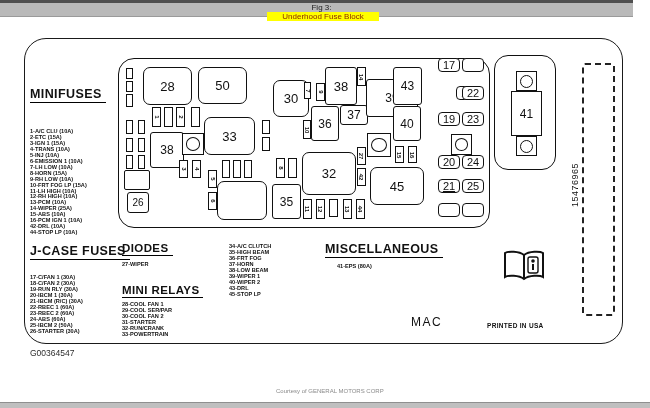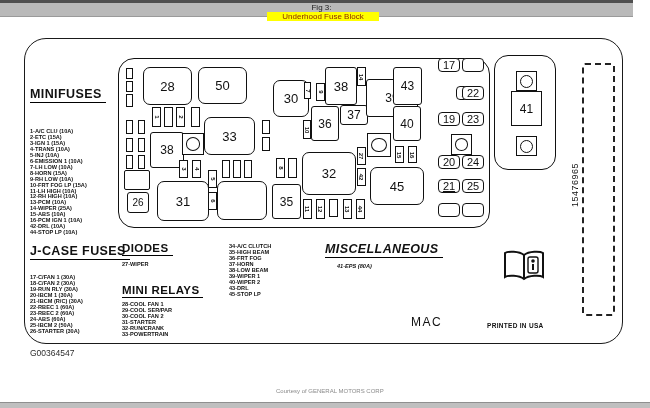--- a/index.html
+++ b/index.html
@@ -28,21 +28,21 @@
         display:flex;align-items:center;justify-content:center;}
   .bolt .hole{width:62%;height:58%;border:1.3px solid #111;border-radius:50%;}
   
   .mega{position:absolute;left:494px;top:55px;width:62px;height:115px;
         border:1.5px solid #111;border-radius:14px;box-sizing:border-box;}
   .mega-tab{position:absolute;left:21px;width:21px;height:20px;border:1.4px solid #111;
             background:#fff;box-sizing:border-box;display:flex;align-items:center;justify-content:center;}
   .mega-tab .hole{width:11px;height:11px;border:1.3px solid #111;border-radius:50%;}
   .mega-tab-top{top:15px;}
   .mega-tab-bot{top:80px;}
-  .mega-body{position:absolute;left:16px;top:35px;width:31px;height:35px;border:1.6px solid #111;
+  .mega-body{position:absolute;left:16px;top:35px;width:31px;height:45px;border:1.6px solid #111;
              background:#fff;box-sizing:border-box;display:flex;align-items:center;justify-content:center;
              font-size:12px;z-index:2;}
   
   .dashed-slot{position:absolute;left:582px;top:63px;width:33px;height:253px;
                border:2px dashed #222;border-radius:3px;box-sizing:border-box;}
   .part-number{position:absolute;left:539px;top:180px;width:72px;text-align:center;
                transform:rotate(-90deg);font-size:9px;letter-spacing:0.5px;color:#111;}
   .book-icon{position:absolute;left:502px;top:249px;}
   .mac{position:absolute;left:411px;top:315px;font-size:12px;letter-spacing:1.5px;}
   .printed{position:absolute;left:487px;top:322px;font-size:6.5px;font-weight:bold;letter-spacing:0.3px;}
@@ -50,21 +50,21 @@
   .legend{position:absolute;}
   .lg-head{display:inline-block;font-weight:bold;border-bottom:1.6px solid #000;
            padding:0 4px 1px 0;letter-spacing:0.4px;font-size:11.5px;white-space:nowrap;}
   .lg-head-lg{font-size:12.5px;}
   .lg-item{font-size:5.6px;line-height:5.95px;font-weight:bold;white-space:nowrap;}
   .l-minifuses{left:30px;top:84px;}   .l-minifuses .lg-list{margin-top:26px;}
   .l-jcase{left:30px;top:241px;}      .l-jcase .lg-list{margin-top:15px;}
   .l-diodes{left:122px;top:238px;}    .l-diodes .lg-list{margin-top:6px;}
   .l-mini{left:122px;top:280px;}      .l-mini .lg-list{margin-top:4px;}
   .l-micro{left:222px;top:238px;}     .l-micro .lg-list{margin-top:6px;padding-left:7px;}
-  .l-misc{left:325px;top:239px;font-style:italic;}      .l-misc .lg-list{margin-top:6px;padding-left:12px;}
+  .l-misc{left:325px;top:239px;}      .l-misc .lg-list{margin-top:6px;padding-left:12px;}
   
   .gnum{position:absolute;left:30px;top:348px;font-size:8.5px;color:#2c2c2c;}
   .courtesy{position:absolute;left:276px;top:388px;font-size:6px;color:#8a8a8a;}
   .bottom-strip{position:absolute;left:0;top:402px;width:650px;height:6px;background:#bfbfbf;
                 border-top:1px solid #8f8f8f;box-sizing:border-box;}
 </style>
 </head>
 <body>
 
 <div class="page">
@@ -103,21 +103,20 @@
     </svg>
 
     <div class="mac">MAC</div>
     <div class="printed">PRINTED IN USA</div>
   <div class="pbox" style="left: 143px; top: 67px; width: 49px; height: 38px; border-radius: 7px; font-size: 13px;">28</div>
       <div class="pbox" style="left: 198px; top: 67px; width: 49px; height: 37px; border-radius: 7px; font-size: 13px;">50</div>
       <div class="pbox" style="left: 273px; top: 80px; width: 36px; height: 37px; border-radius: 7px; font-size: 13px;">30</div>
       <div class="pbox" style="left: 204px; top: 117px; width: 51px; height: 38px; border-radius: 7px; font-size: 13px;">33</div>
       <div class="pbox" style="left: 150px; top: 132px; width: 34px; height: 36px; border-radius: 3px; font-size: 12px;">38</div>
       <div class="pbox" style="left: 127px; top: 192px; width: 22px; height: 21px; border-radius: 3px; font-size: 10px;">26</div>
-      <div class="pbox" style="left: 157px; top: 181px; width: 52px; height: 40px; border-radius: 7px; font-size: 13px;">31</div>
       <div class="pbox" style="left: 217px; top: 181px; width: 50px; height: 39px; border-radius: 7px; font-size: 13px;"></div>
       <div class="pbox" style="left: 272px; top: 184px; width: 29px; height: 35px; border-radius: 3px; font-size: 12px;">35</div>
       <div class="pbox" style="left: 311px; top: 106px; width: 28px; height: 35px; border-radius: 3px; font-size: 12px;">36</div>
       <div class="pbox" style="left: 340px; top: 105px; width: 28px; height: 20px; border-radius: 3px; font-size: 12px;">37</div>
       <div class="pbox" style="left: 325px; top: 67px; width: 32px; height: 38px; border-radius: 3px; font-size: 13px;">38</div>
       <div class="pbox" style="left: 366px; top: 79px; width: 52px; height: 38px; border-radius: 3px; font-size: 12px;">39</div>
       <div class="pbox" style="left: 393px; top: 106px; width: 28px; height: 35px; border-radius: 3px; font-size: 12px;">40</div>
       <div class="pbox" style="left: 393px; top: 67px; width: 29px; height: 38px; border-radius: 3px; font-size: 12px;">43</div>
       <div class="pbox" style="left: 302px; top: 152px; width: 54px; height: 43px; border-radius: 7px; font-size: 13px;">32</div>
       <div class="pbox" style="left: 370px; top: 167px; width: 54px; height: 38px; border-radius: 7px; font-size: 13px;">45</div>

